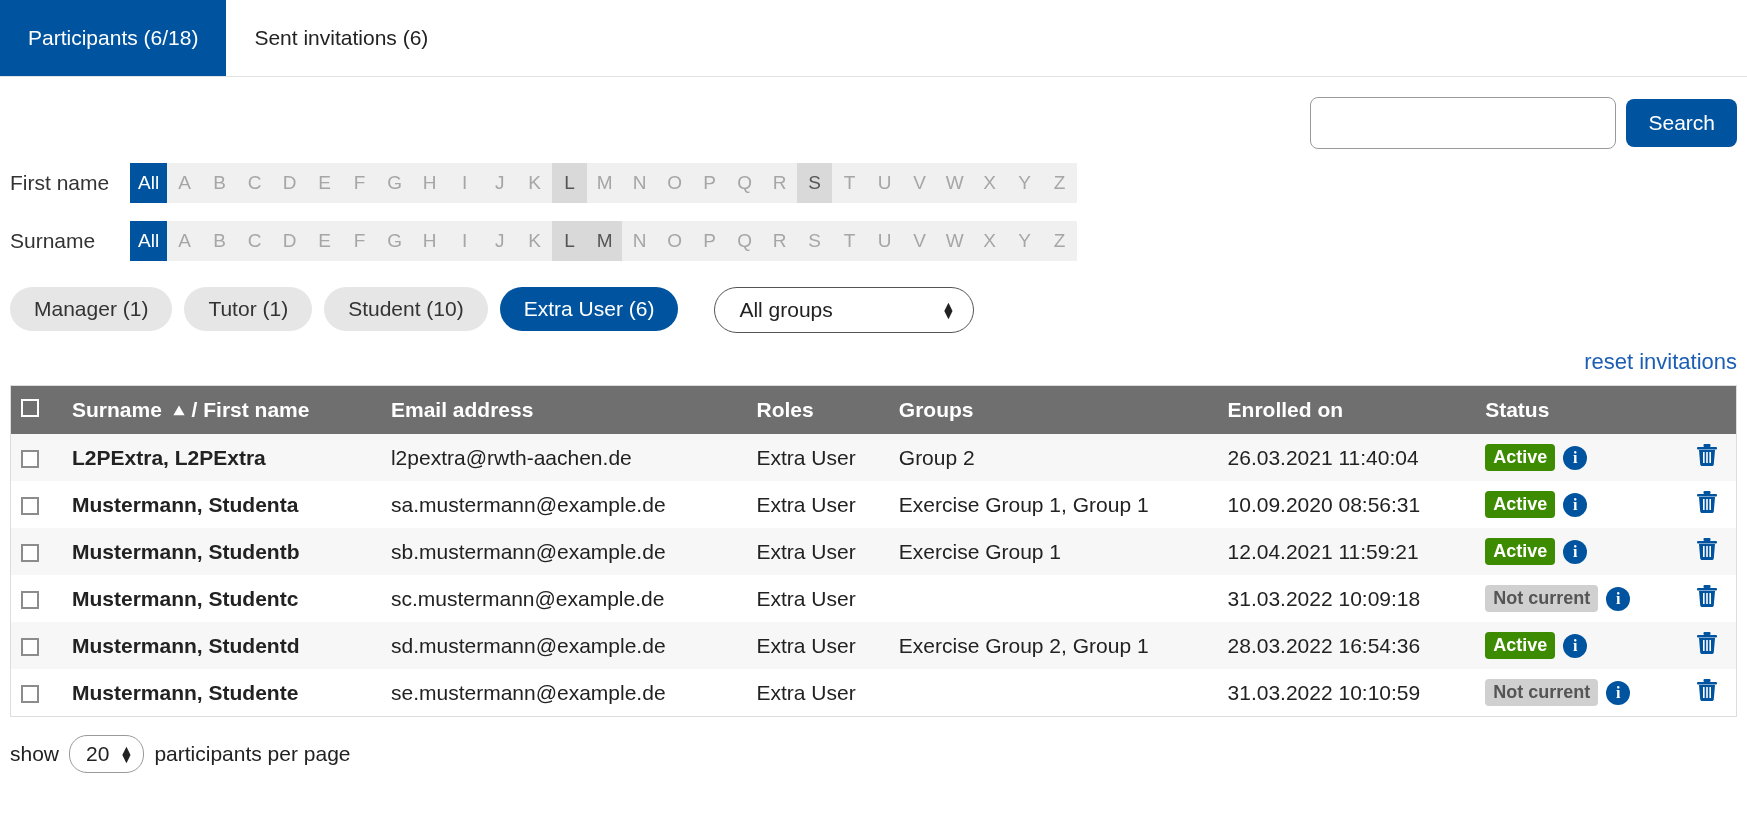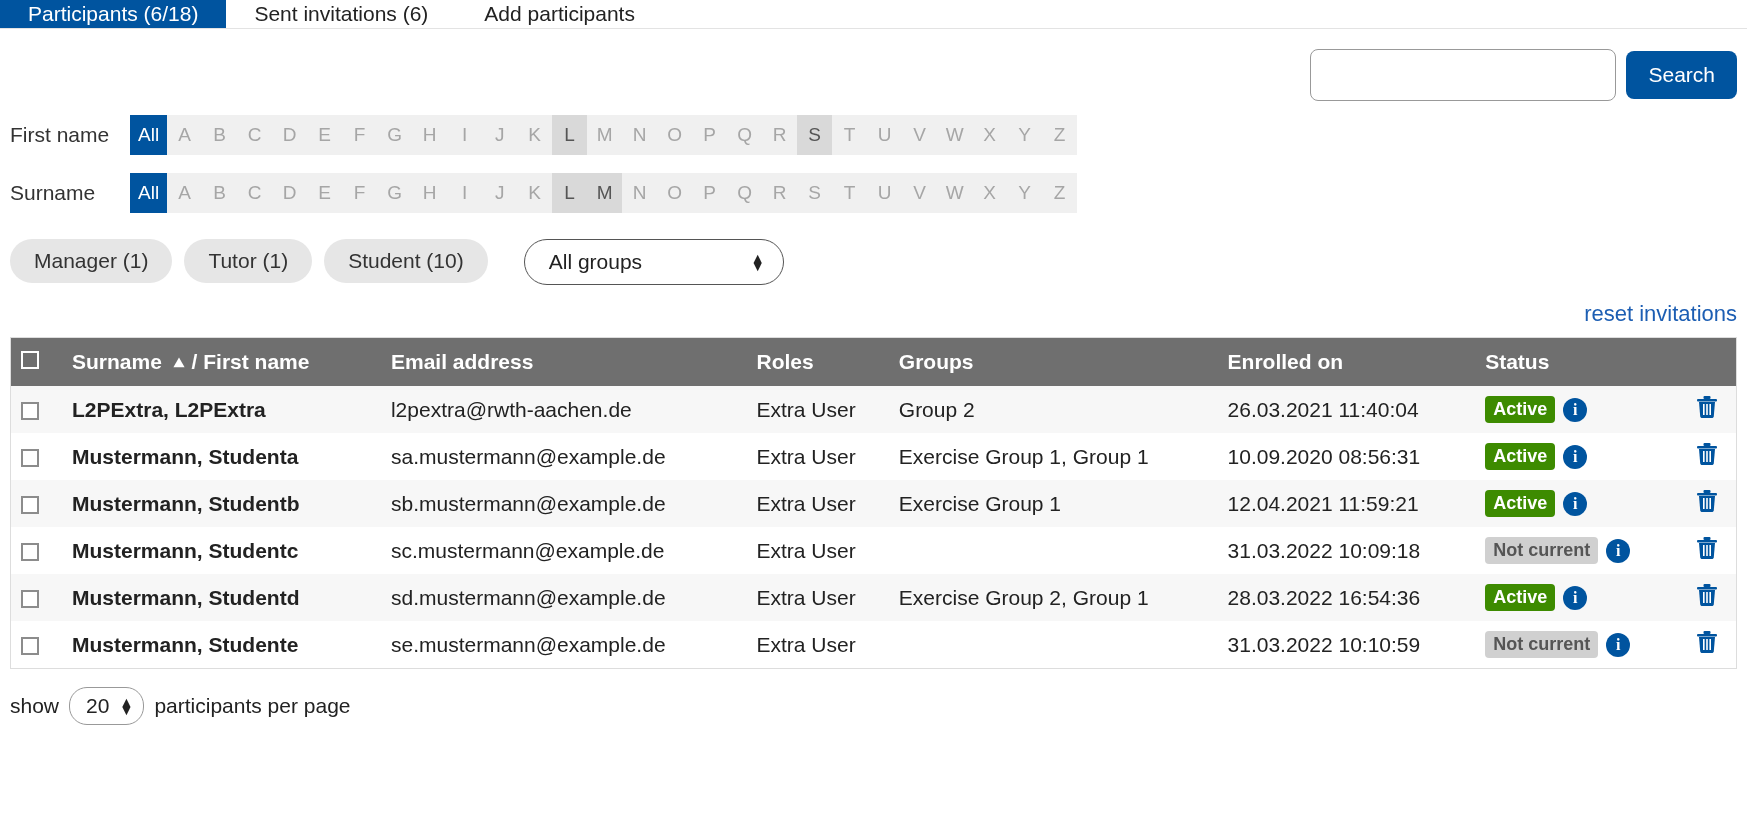--- a/index.html
+++ b/index.html
@@ -18,21 +18,21 @@
     margin:0;
     padding:18px 10px 40px 10px;
     font-family:Arial,Helvetica,sans-serif;
     font-size:21px;
     color:#222;
     background:#fff;
     width:1747px;
   }
   
   .tabs{display:flex;border-bottom:1px solid #e3e3e3;margin:-18px -10px 30px -10px;}
-  .tab{padding:2px 28px;cursor:pointer;color:#222;background:#fff;}
+  .tab{padding:26px 28px;cursor:pointer;color:#222;background:#fff;}
   .tab.active{background:var(--blue);color:#fff;}
   
   .search-wrap{display:flex;justify-content:flex-end;align-items:center;gap:10px;margin-bottom:14px;margin-top:-10px;}
   .search-input{width:306px;height:52px;border:1px solid #999;border-radius:8px;padding:6px 12px;font-size:21px;}
   .btn-primary{background:var(--blue);color:#fff;border:none;border-radius:8px;padding:12px 22px;font-size:21px;cursor:pointer;}
   
   .filter-rows{display:flex;flex-direction:column;gap:18px;margin-bottom:26px;}
   .filter-row{display:flex;align-items:center;}
   .filter-label{width:120px;color:#333;}
   .alpha{display:flex;align-items:center;background:var(--gray-bg);}
@@ -78,21 +78,20 @@
   col.c-enrolled{width:210px;}
   col.c-status{width:140px;}
   col.c-trash{width:48px;}
 </style>
 </head>
 <body>
 
 <div class="tabs" id="tabs">
     <div class="tab active">Participants (6/18)</div>
     <div class="tab">Sent invitations (6)</div>
-    <div class="tab">Add participants</div>
   </div>
 
 <div class="search-wrap">
   <input class="search-input" value="" style="">
   <button class="btn-primary">Search</button>
 </div>
 
 <div class="filter-rows">
   <div class="filter-row">
     <div class="filter-label">First name</div>
@@ -158,20 +157,21 @@
         <div class="alpha-item">Z</div>
       </div>
   </div>
 </div>
 
 <div class="pill-row" id="pills">
 
 <div class="pill">Manager (1)</div>
     <div class="pill">Tutor (1)</div>
     <div class="pill">Student (10)</div>
+    <div class="pill active">Extra User (6)</div>
     <div class="select-groups"><span>All groups</span><span class="select-caret">▲<br>▼</span></div>
   </div>
 
 <div class="reset-row">
   <span class="reset-link">reset invitations</span>
 </div>
 
 <table class="participants">
   <colgroup>
     <col class="c-chk">

